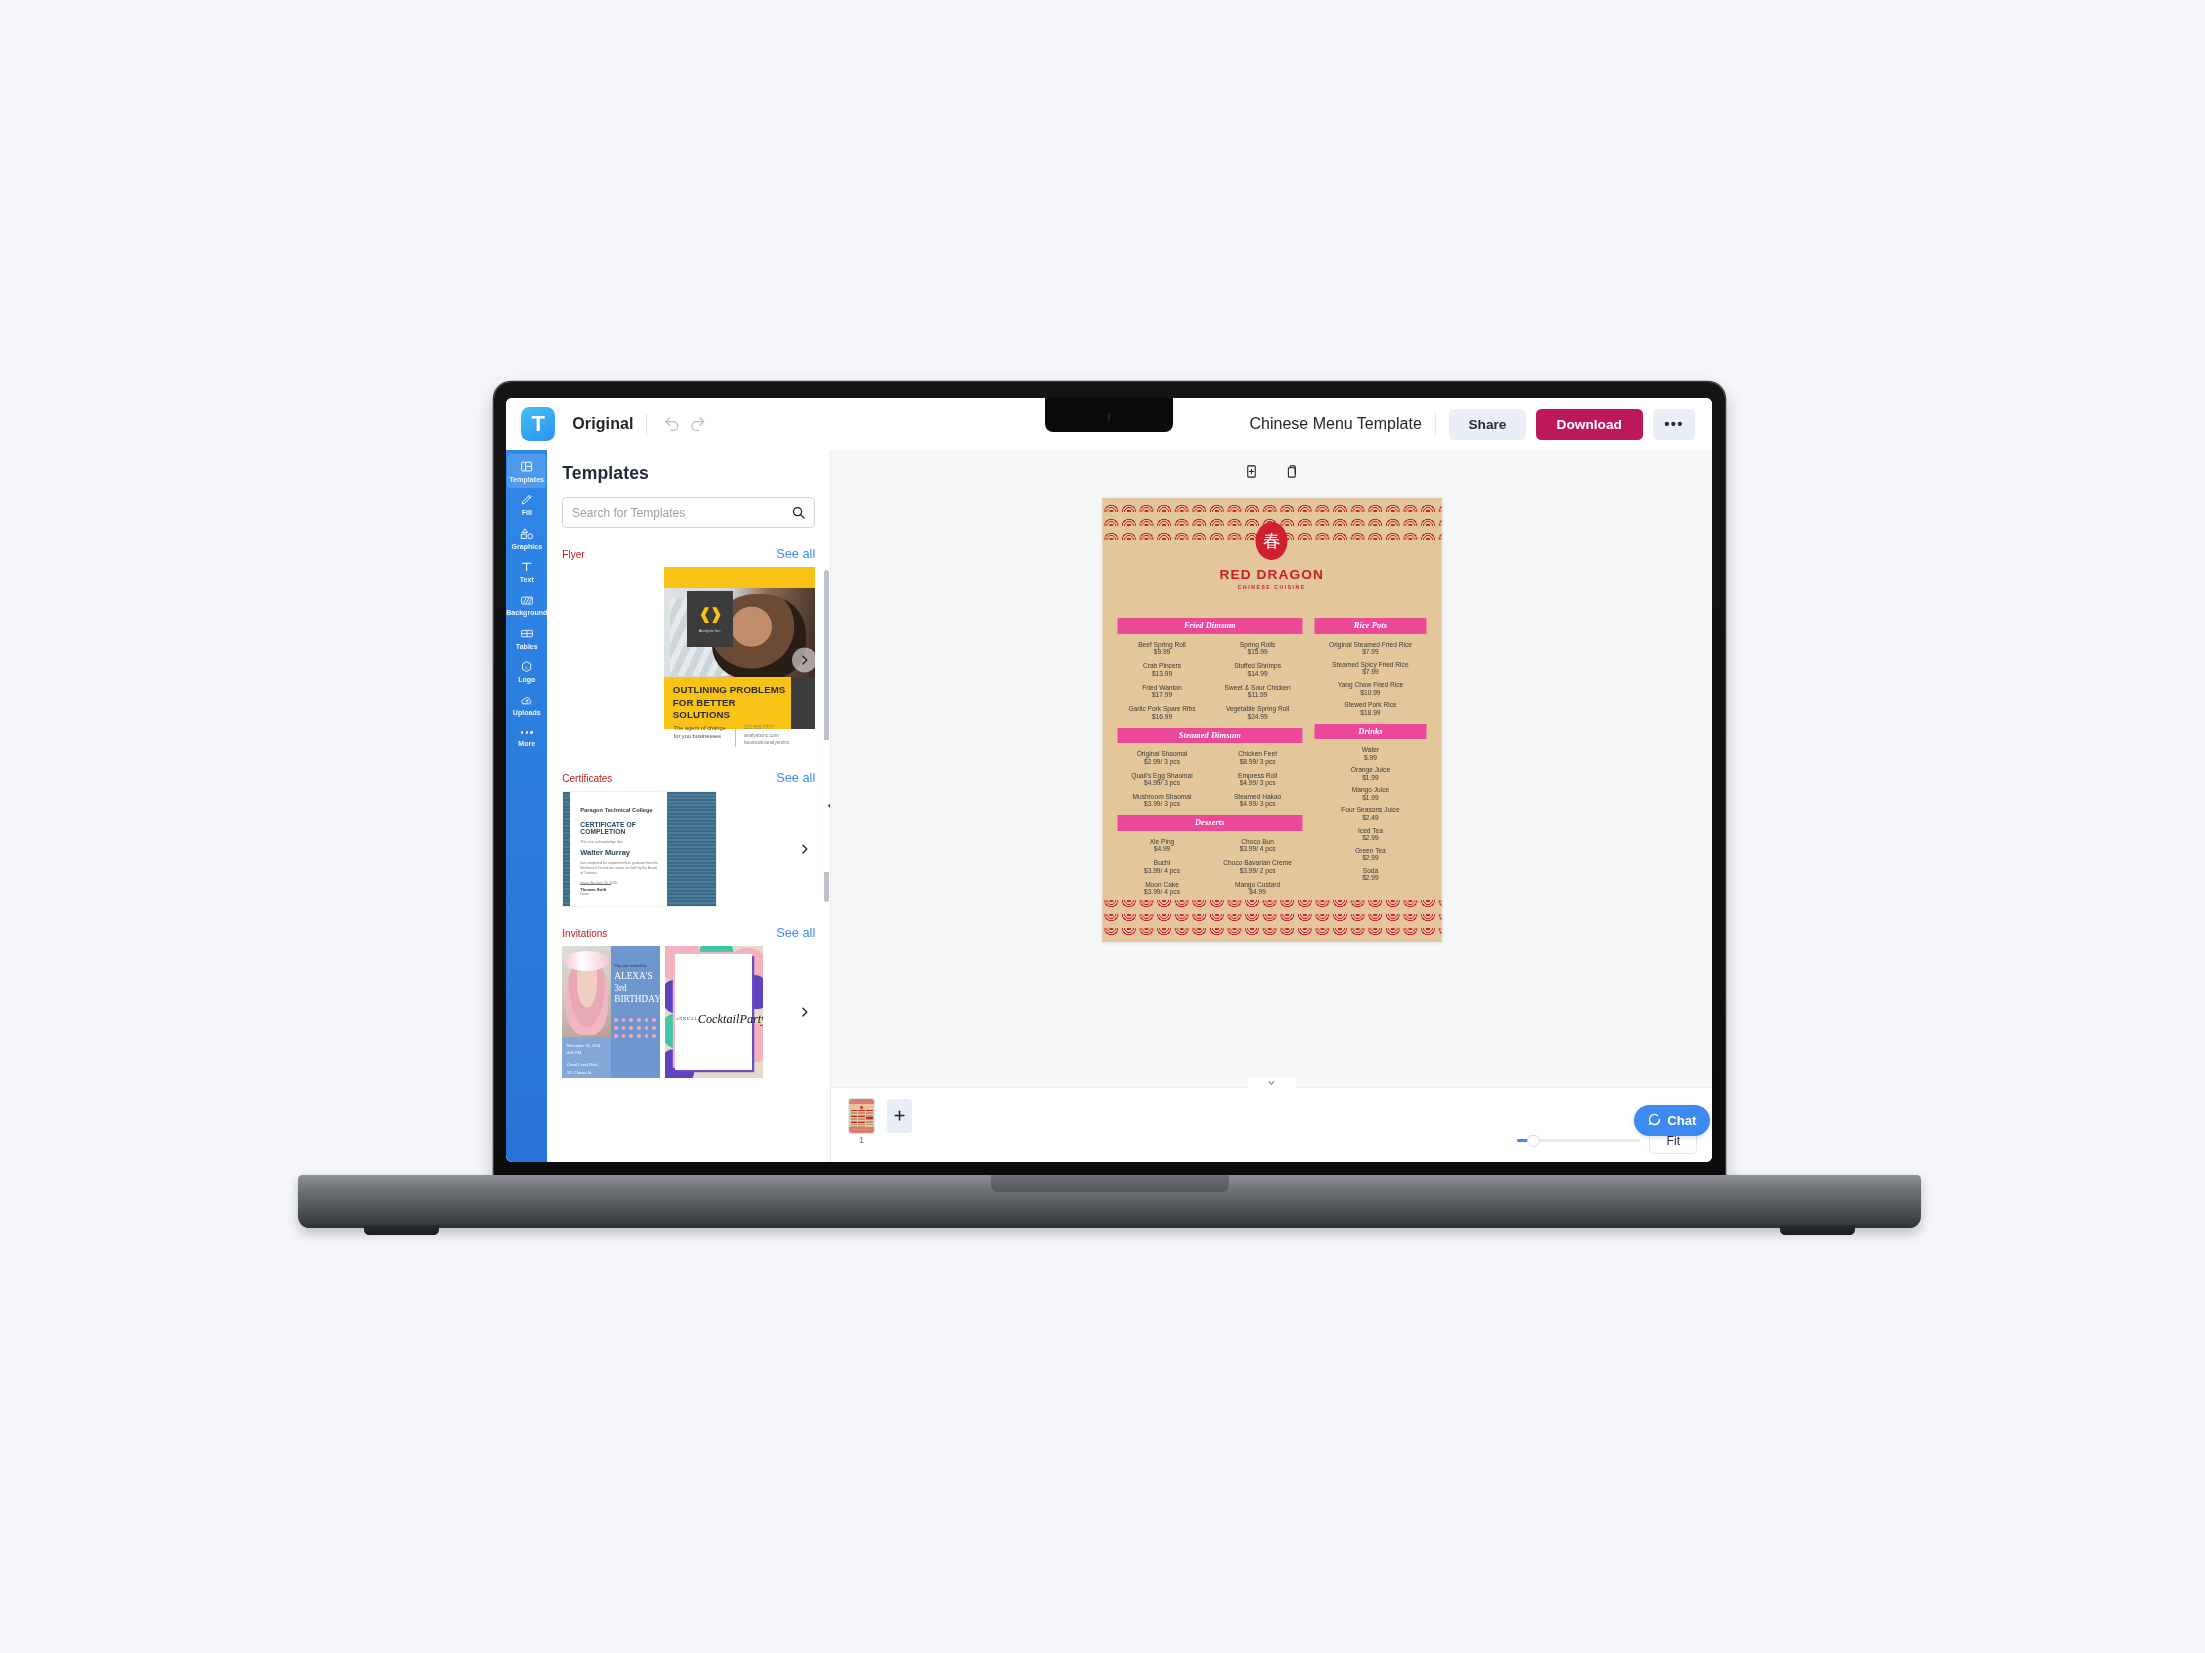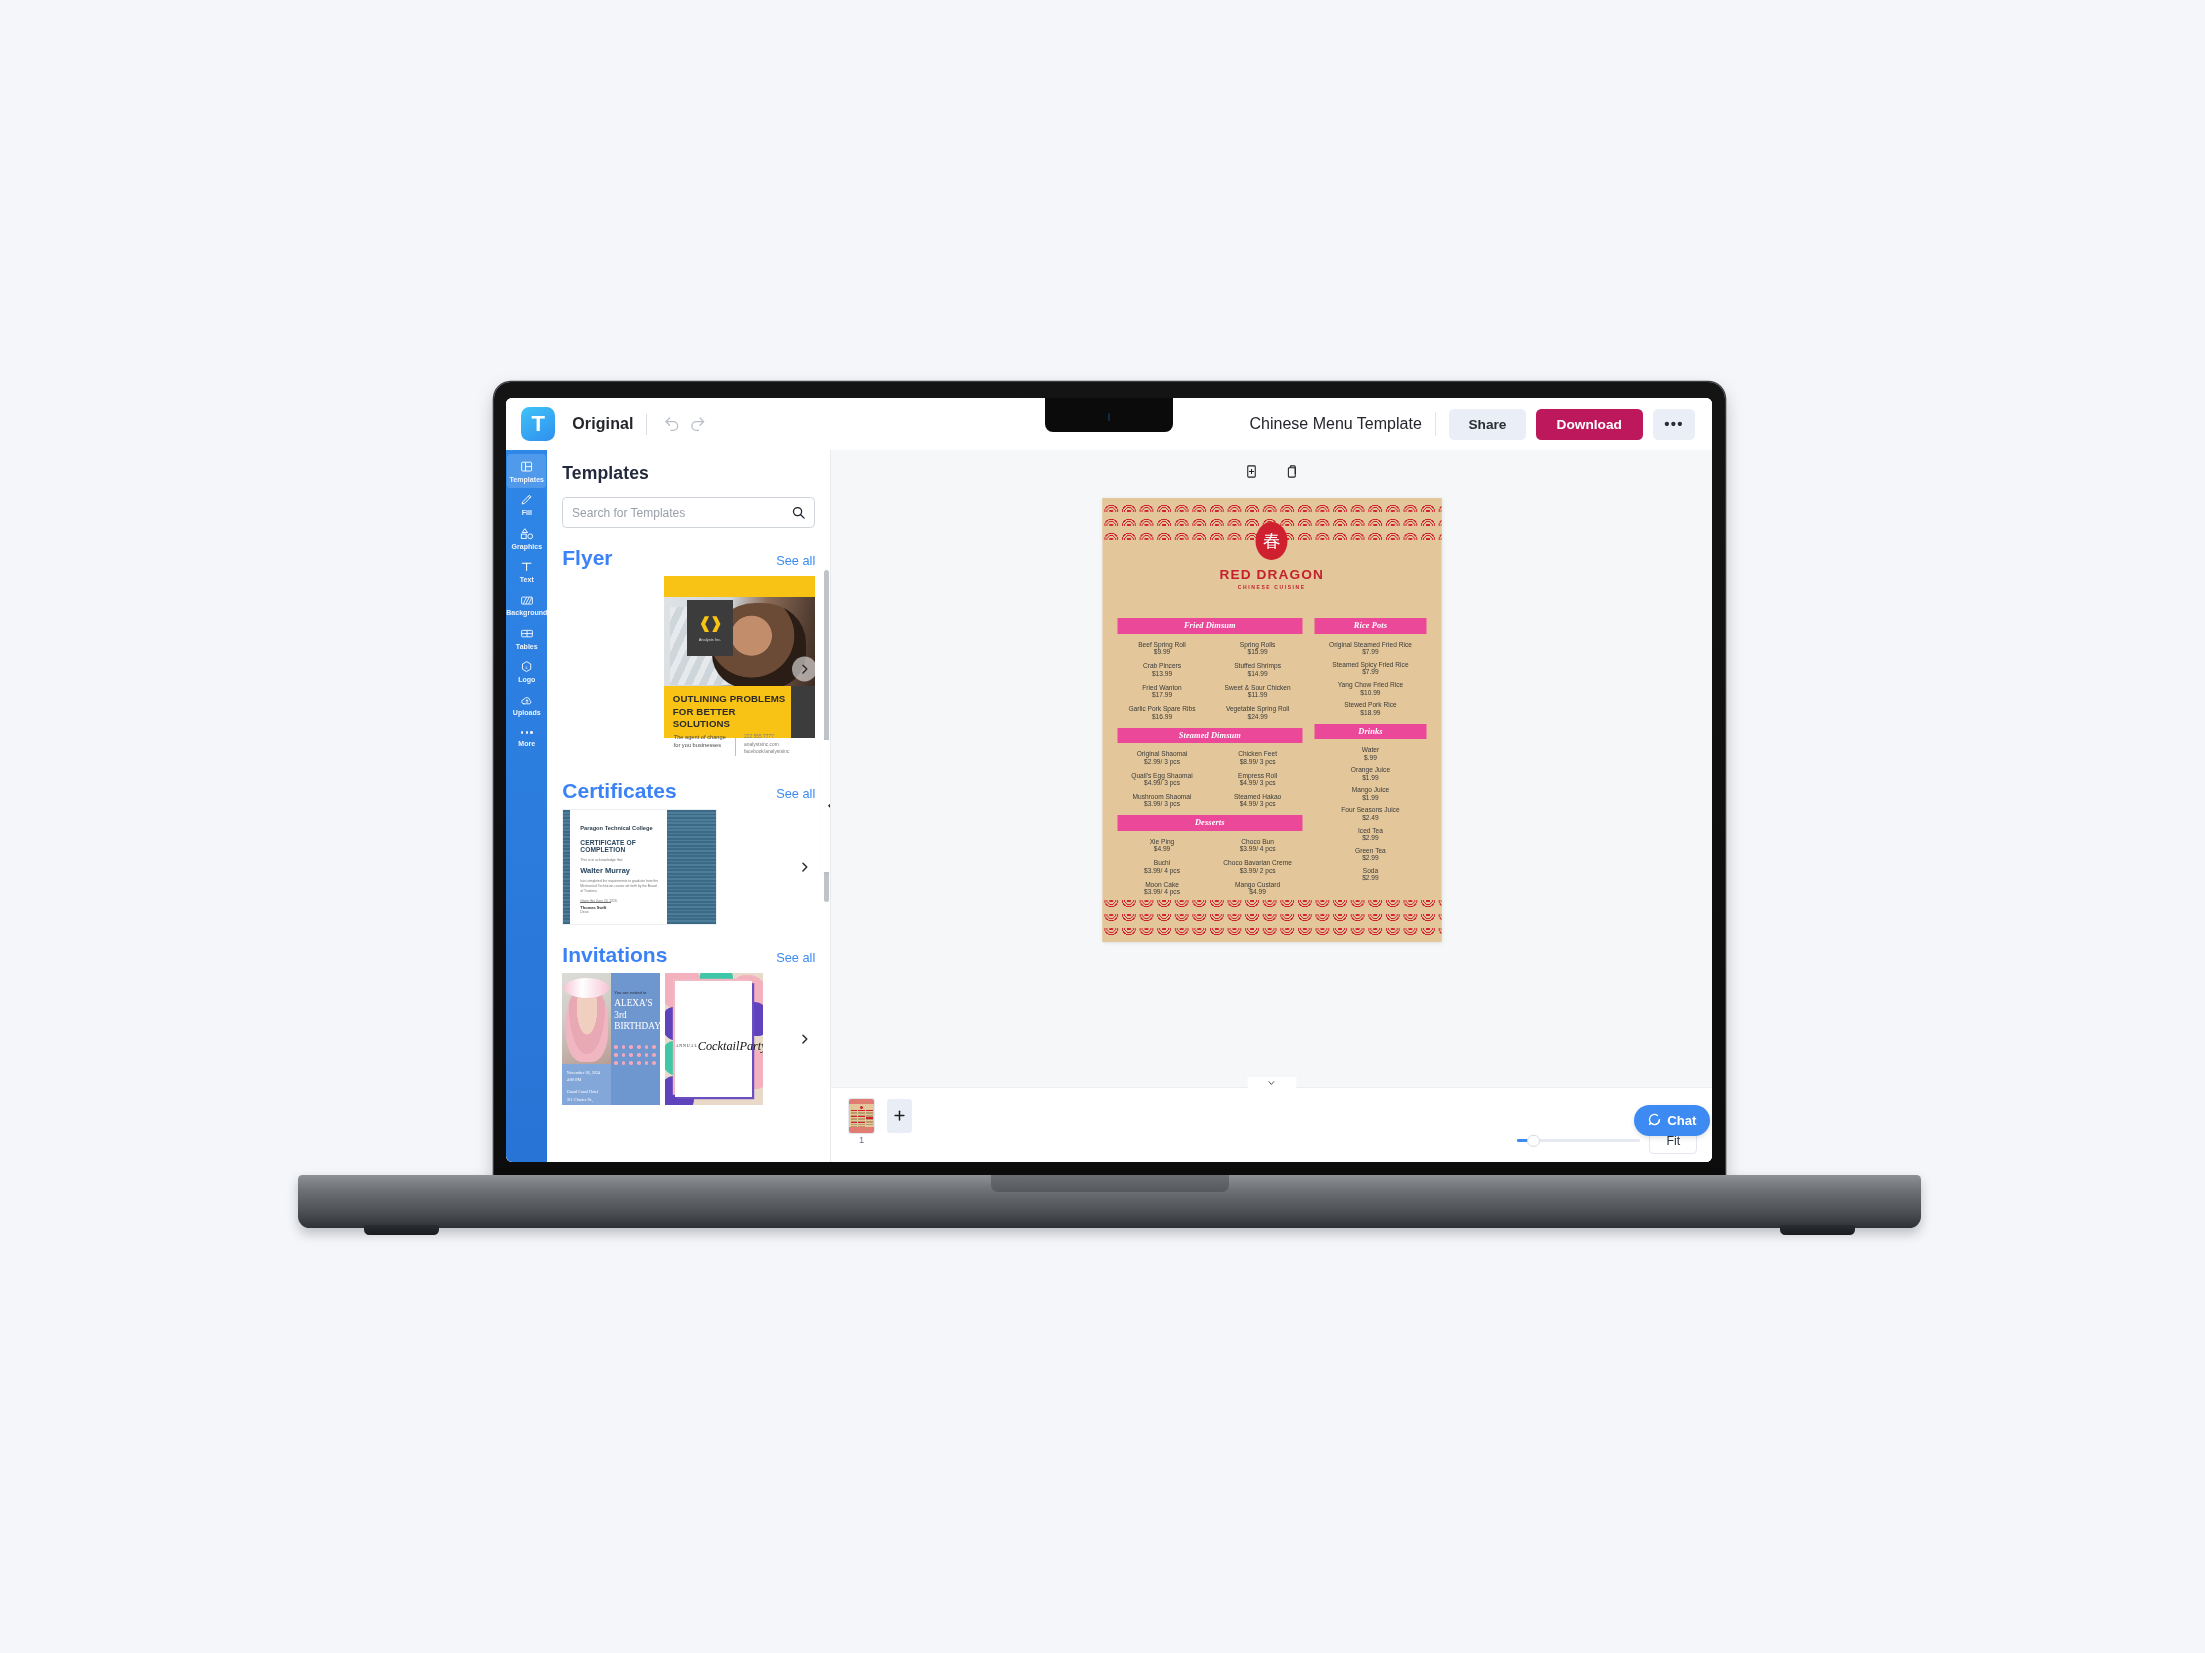--- a/index.html
+++ b/index.html
@@ -107,21 +107,21 @@
     margin-top: 13.2px; height: 31px; border: 0.7px solid #cfd4db; border-radius: 4.4px;
     display:flex; align-items:center; padding: 0 8px 0 8.8px;
   }
   .search-wrap input {
     flex:1; border:0; outline:0; font-size: 12px; color:#3a3f48;
     font-family:"Liberation Sans", sans-serif; background:transparent;
   }
   .search-wrap input::placeholder { color:#9aa0aa; }
 
   .sec-head { display:flex; align-items:baseline; justify-content:space-between; margin-top: 17.6px; }
-  .sec-title { font-size: 21px; font-weight: 700; color:#3b82f6; }
+  .sec-title { font-size: 10px; font-weight: 400; color:#b91c1c; }
   .sec-seeall { font-size: 12.8px; color:#3d8bf2; cursor:pointer; }
 
   .carousel { position: relative; margin-top: 6.2px; }
   .carousel .nextbtn {
     position:absolute; right: -1.8px; top: 50%; transform: translateY(-50%);
     width: 25px; height: 25px; border-radius:50%;
     background: rgba(255,255,255,.55); display:flex; align-items:center; justify-content:center;
     cursor:pointer; z-index: 6;
   }
   .thumbs { display:flex; gap: 4.4px; }

